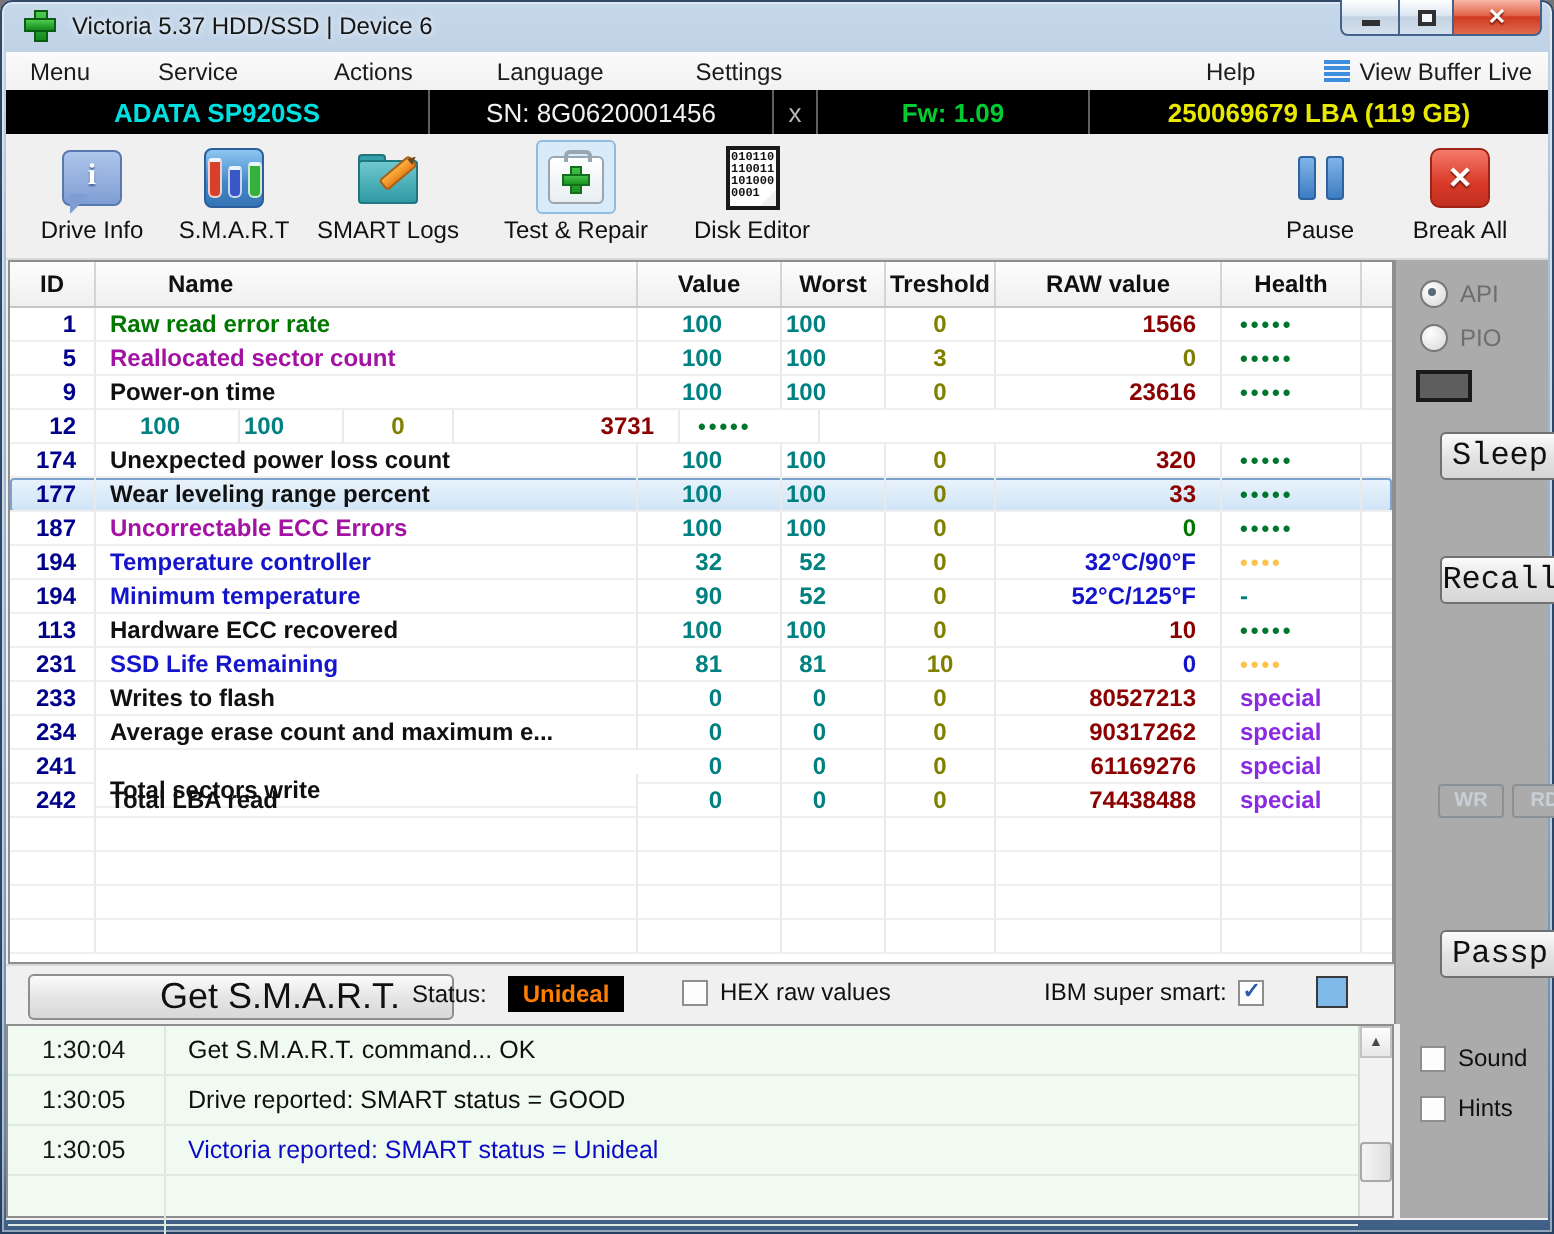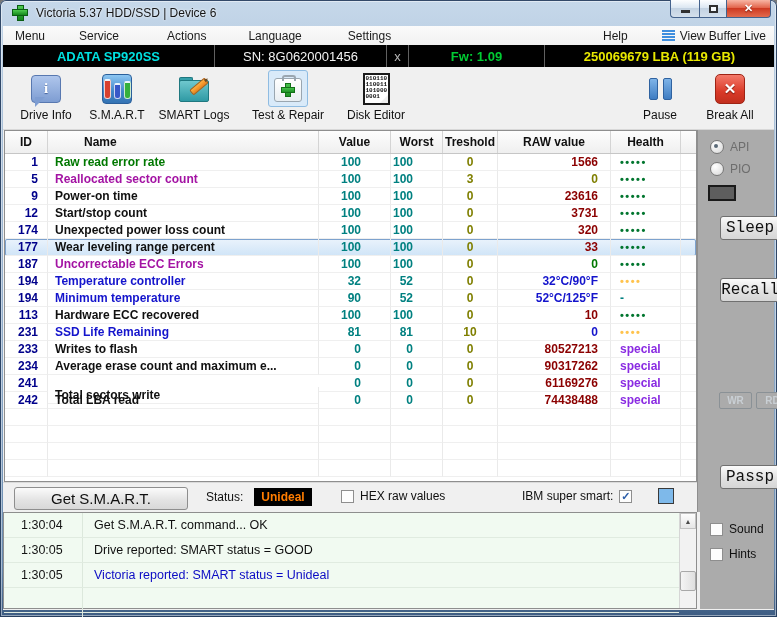--- a/index.html
+++ b/index.html
@@ -100,21 +100,21 @@
   .led{position:absolute;left:10px;top:55px;width:24px;height:12px;background:#5E5E5E;border:2px solid #1A1A1A;}
   .sbtn{position:absolute;left:22px;width:58px;height:22px;background:linear-gradient(180deg,#FBFBFB,#E2E2E2 55%,#D6D6D6);
     border:1px solid #707070;border-radius:3px;font-size:16px;color:#101010;display:flex;align-items:center;justify-content:center;font-family:Liberation Mono, monospace;}
   .minibtns{position:absolute;left:21px;top:262px;display:flex;gap:4px;}
   .minibtn{width:31px;height:15px;background:#ABABAB;border:1px solid #8A9196;border-radius:2px;color:#C9CFD4;font-size:10px;font-weight:bold;
     display:flex;align-items:center;justify-content:center;}
 
   
   .statusbar{left:3px;top:482px;width:694px;height:30px;background:#F0F0F0;border-top:1px solid #DADADA;box-sizing:border-box;}
   .getsmart{position:absolute;left:11px;top:5px;width:172px;height:21px;background:linear-gradient(180deg,#FBFBFB,#E4E4E4 55%,#D8D8D8);
-    border:1px solid #8E8E8E;border-radius:3px;font-size:15px;display:flex;align-items:center;justify-content:center;color:#101010;}
+    border:1px solid #8E8E8E;border-radius:3px;font-size:18px;display:flex;align-items:center;justify-content:center;color:#101010;padding-left:39px;}
   .status-label{position:absolute;left:203px;top:8px;font-size:12px;color:#101010;}
   .status-badge{position:absolute;left:251px;top:6px;width:58px;height:18px;background:#000;font-size:12px;font-weight:bold;
     display:flex;align-items:center;justify-content:center;}
   .chk-row{display:flex;align-items:center;gap:6px;font-size:12px;color:#101010;}
   .checkbox{width:13px;height:13px;background:#FDFDFD;border:1px solid #8E8E8E;box-sizing:border-box;display:flex;align-items:center;justify-content:center;
     font-size:11px;font-weight:bold;line-height:11px;}
   .bluebox{position:absolute;left:655px;top:6px;width:16px;height:16px;background:#7EB9EA;border:1px solid #3A3A3A;box-sizing:border-box;}
 
   
   .logwrap{left:3px;top:512px;width:694px;height:97px;background:#F1FAF1;border:1px solid #8E8E8E;box-sizing:border-box;}
@@ -282,21 +282,20 @@
           <div class="td c1" style="color: rgb(16, 16, 16);">Power-on time</div>
           <div class="td c2" style="color: rgb(0, 128, 128);">100</div>
           <div class="td c3" style="color: rgb(0, 128, 128);">100</div>
           <div class="td c4" style="color: rgb(127, 127, 0);">0</div>
           <div class="td c5" style="color: rgb(139, 0, 0);">23616</div>
           <div class="td c6"><span class="dots" style="color: rgb(0, 117, 46);">•••••</span></div>
           <div class="td c7"></div>
         </div>
         <div class="tr">
           <div class="td c0" style="color: rgb(0, 0, 139);">12</div>
-          <div class="td c1" style="color: rgb(16, 16, 16);">Start/stop count</div>
           <div class="td c2" style="color: rgb(0, 128, 128);">100</div>
           <div class="td c3" style="color: rgb(0, 128, 128);">100</div>
           <div class="td c4" style="color: rgb(127, 127, 0);">0</div>
           <div class="td c5" style="color: rgb(139, 0, 0);">3731</div>
           <div class="td c6"><span class="dots" style="color: rgb(0, 117, 46);">•••••</span></div>
           <div class="td c7"></div>
         </div>
         <div class="tr">
           <div class="td c0" style="color: rgb(0, 0, 139);">174</div>
           <div class="td c1" style="color: rgb(16, 16, 16);">Unexpected power loss count</div>

